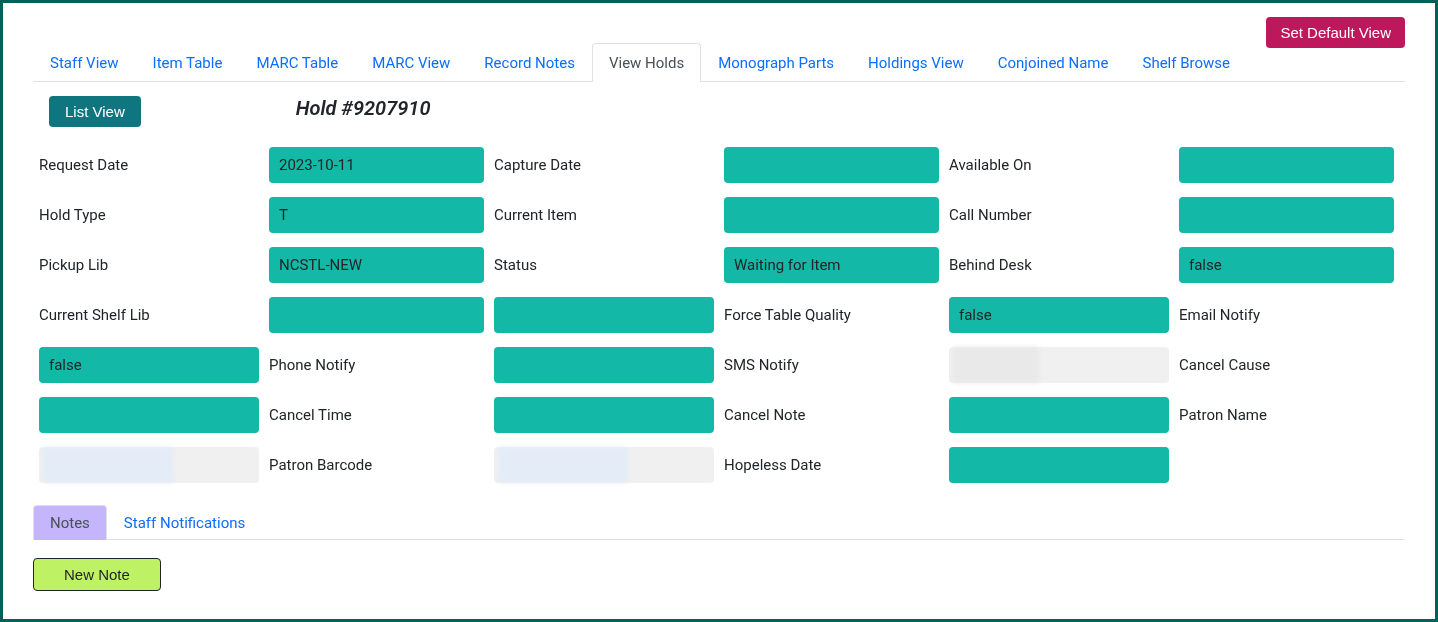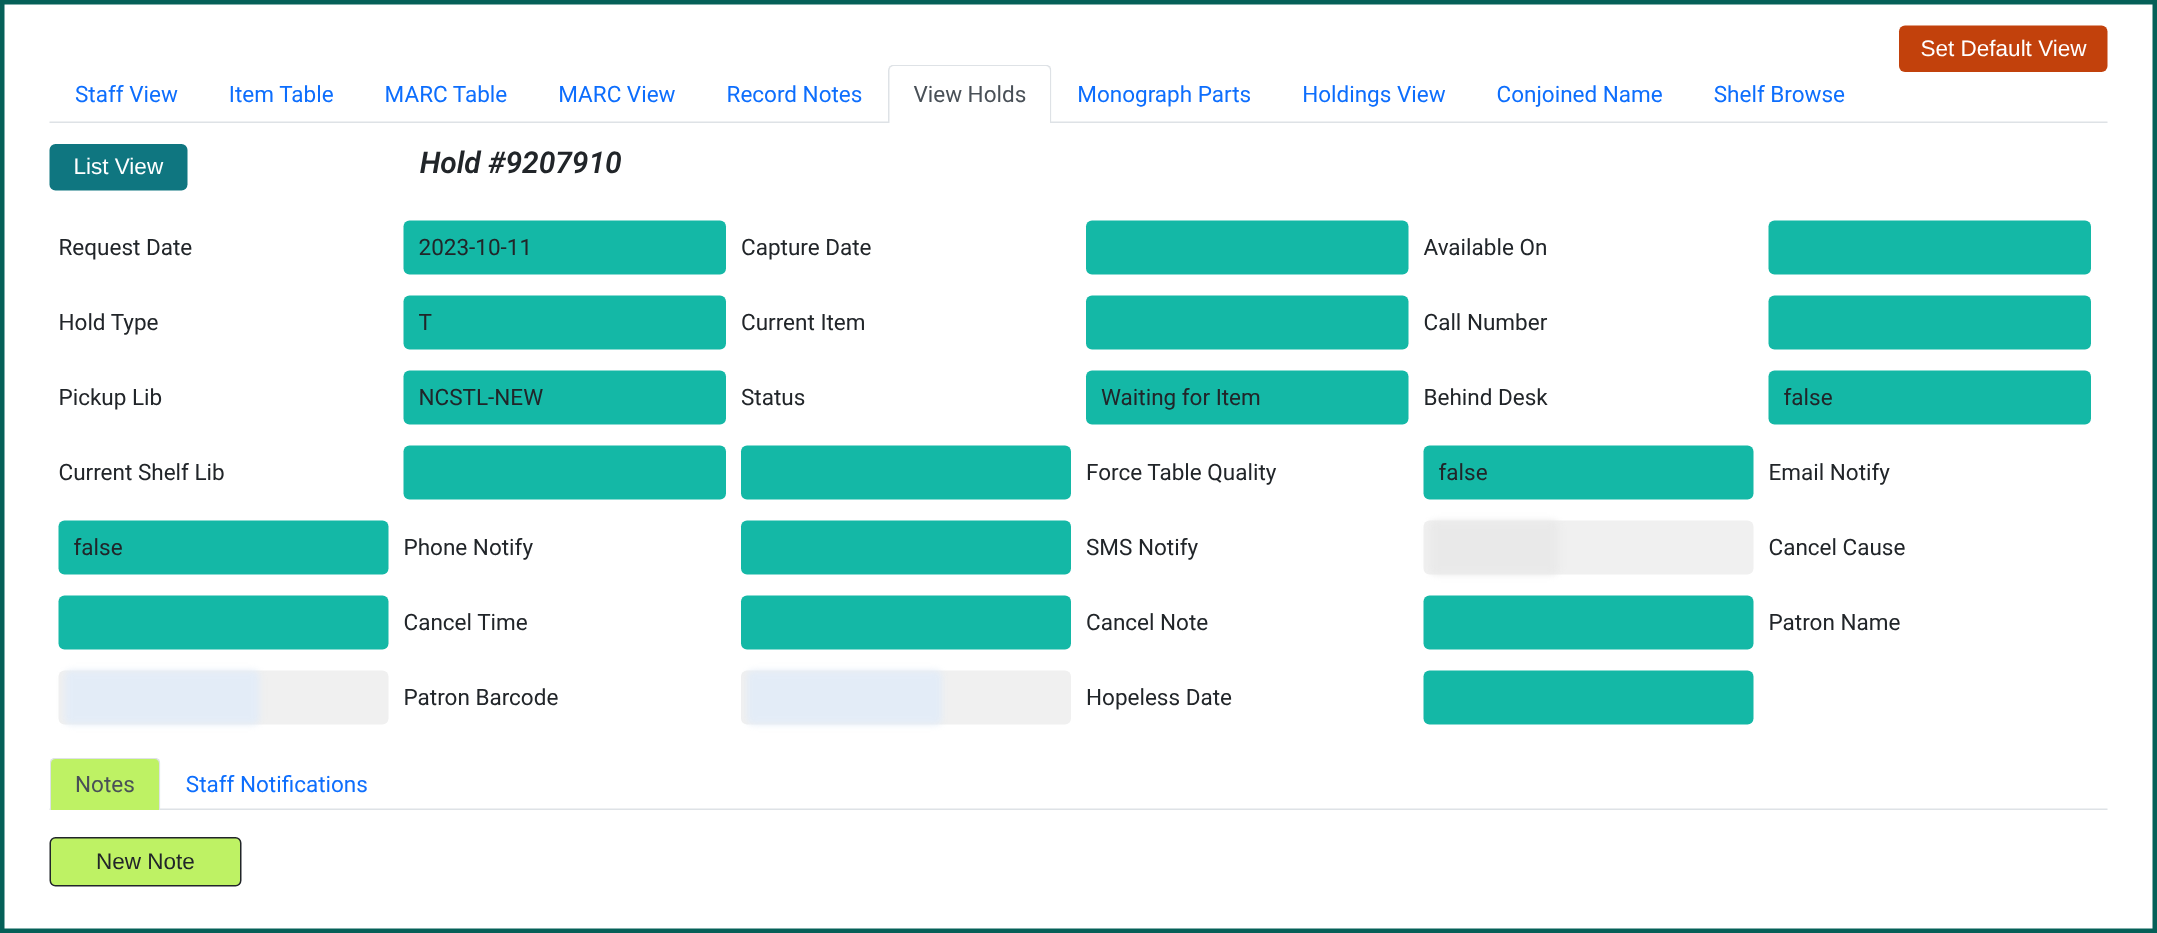--- a/index.html
+++ b/index.html
@@ -12,21 +12,21 @@
       border: 3px solid #056058;
       width: 1438px;
       height: 622px;
       position: relative;
       padding: 10px 30px 30px 30px;
     }
     .top-right-btn {
       position: absolute;
       top: 14px;
       right: 30px;
-      background: #c2410c;
+      background: #be185d;
       color: #fff;
       border: none;
       border-radius: 4px;
       padding: 7px 14px;
       font-size: 15px;
       cursor: pointer;
     }
     .tabs-bar {
       display: flex;
       border-bottom: 1px solid #dee2e6;
@@ -59,21 +59,21 @@
       align-items: flex-start;
     }
     .list-view-btn {
       background: #0f7680;
       color: #fff;
       border: none;
       border-radius: 4px;
       padding: 7px 16px;
       font-size: 15px;
       cursor: pointer;
-      margin-left: 0;
+      margin-left: 16px;
     }
     .hold-title {
       font-size: 20px;
       font-weight: 600;
       margin-left: 155px;
       color: #212529;
       font-style: italic;
     }
     .fields-grid {
       display: grid;
@@ -128,21 +128,21 @@
       padding: 8px 16px;
       font-size: 15px;
       cursor: pointer;
       border: 1px solid transparent;
       border-bottom: none;
       margin-bottom: -1px;
       background: transparent;
     }
     .sub-tab.active {
       color: #495057;
-      background: #bef264;
+      background: #c4b5fd;
       border-color: #dee2e6;
       border-radius: 4px 4px 0 0;
     }
     .new-note-btn {
       background: #bef264;
       color: #212529;
       border: 1px solid #212529;
       border-radius: 4px;
       padding: 7px 30px;
       font-size: 15px;

